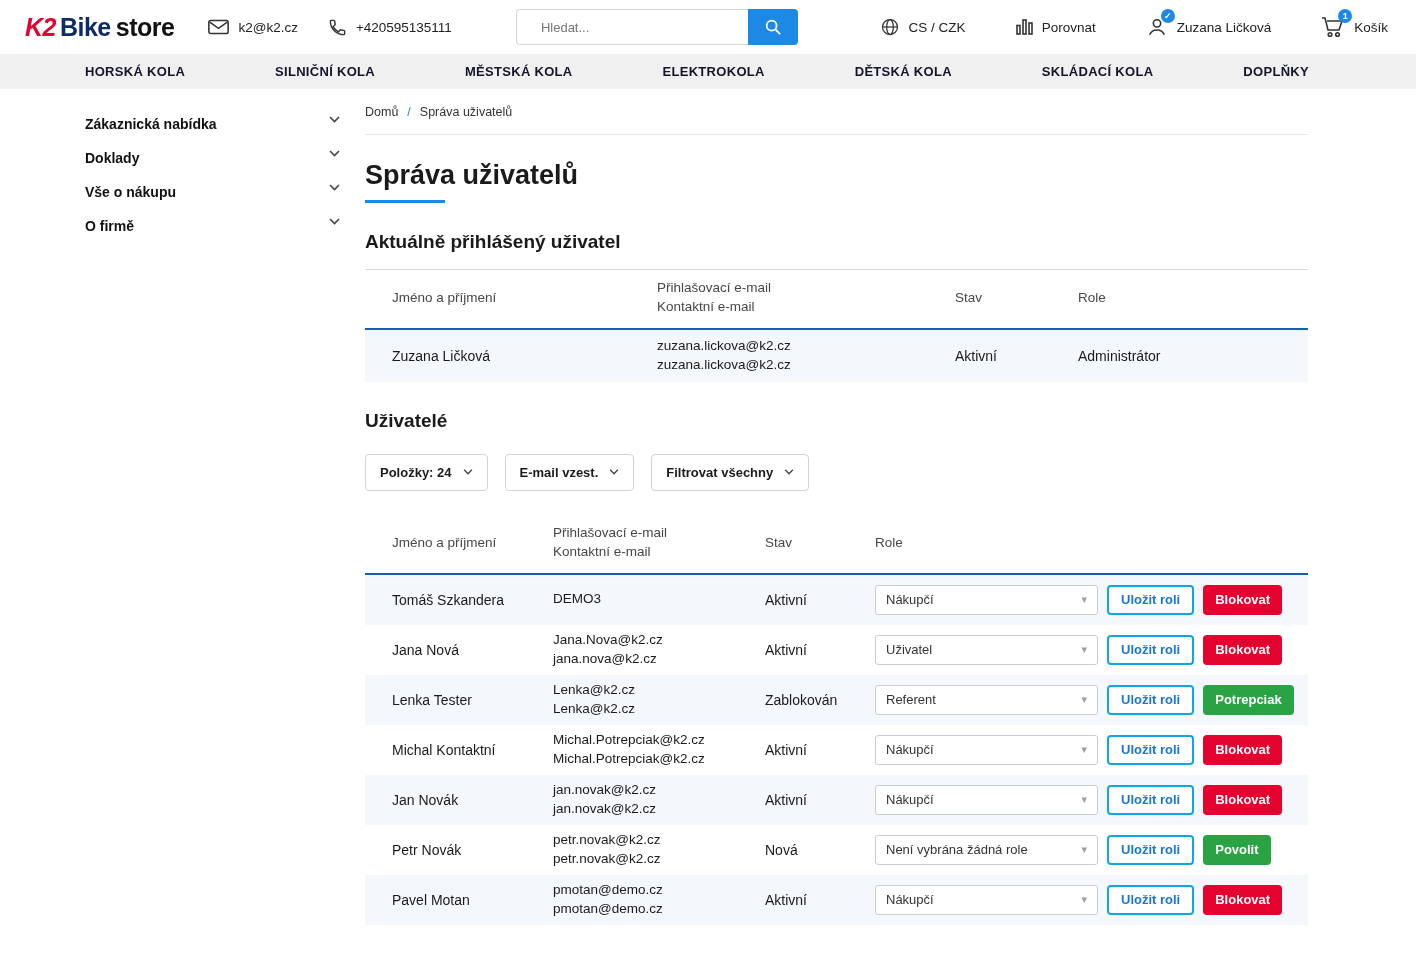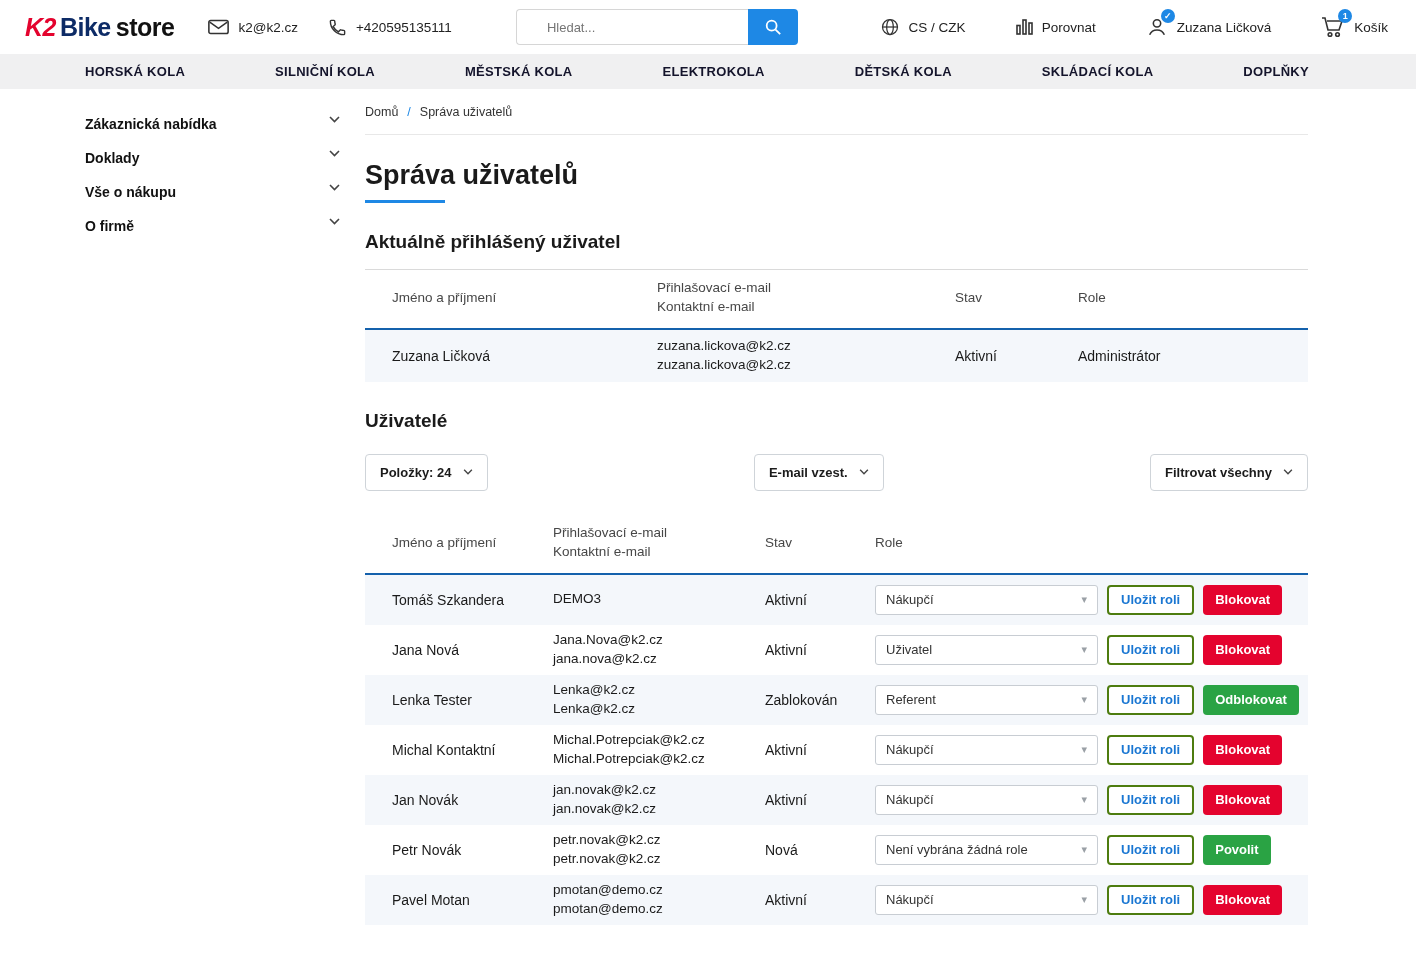--- a/index.html
+++ b/index.html
@@ -8,21 +8,21 @@
   
   .topbar { height:54px; display:flex; align-items:center; padding:0 28px 0 25px; background:#fff; }
   .logo { font-size:25px; font-weight:800; white-space:nowrap; letter-spacing:-0.5px; cursor:pointer; }
   .logo .k2 { color:#e4032e; font-style:italic; }
   .logo .bike { color:#0d2b66; margin-left:4px; }
   .logo .store { color:#111; margin-left:5px; }
   .hgroup { display:flex; align-items:center; gap:9px; font-size:13.5px; color:#222; cursor:pointer; white-space:nowrap; }
   .g-email { margin-left:34px; }
   .g-phone { margin-left:30px; }
   .searchbox { display:flex; margin-left:64px; }
-  .searchbox input { width:232px; height:36px; border:1px solid #d6d6d6; border-right:none; border-radius:4px 0 0 4px; padding:0 30px; font-size:13px; color:#333; outline:none; font-family:inherit; }
+  .searchbox input { width:232px; height:36px; border:1px solid #d6d6d6; border-right:none; border-radius:4px 0 0 4px; padding:0 24px; font-size:13px; color:#333; outline:none; font-family:inherit; }
   .search-btn { width:50px; height:36px; background:#1e88e5; border:none; border-radius:0 4px 4px 0; display:flex; align-items:center; justify-content:center; cursor:pointer; }
   .top-right { display:flex; align-items:center; margin-left:auto; gap:50px; }
   .icon-wrap { position:relative; display:flex; }
   .badge { position:absolute; top:-7px; right:-7px; min-width:14px; height:14px; background:#1e88e5; border-radius:50%; color:#fff; font-size:9px; font-weight:700; display:flex; align-items:center; justify-content:center; }
 
   
   .nav { height:35px; background:#f0f0f1; display:flex; align-items:center; justify-content:space-between; padding:0 107px 0 85px; }
   .nav-item { font-size:13px; font-weight:700; color:#14142b; letter-spacing:0.3px; cursor:pointer; white-space:nowrap; }
 
   
@@ -45,28 +45,28 @@
   .t2 .thead, .t2 .trow { display:grid; grid-template-columns:161px 212px 110px 1fr; }
   .cell { padding-left:27px; }
   .email-lines div { line-height:1.4; }
   .trow { align-items:center; font-size:14px; min-height:50px; padding:6px 0; }
   .t1 .trow { background:#f4f7fb; min-height:52px; }
   .t2 .tbody .trow:nth-child(odd) { background:#f4f7fb; }
   .email-cell { font-size:13.5px; }
   .email-cell div { line-height:1.4; }
 
   
-  .controls { display:flex; gap:1px; margin:22px 0 24px;justify-content:space-between; }
+  .controls { display:flex; gap:17px; margin:22px 0 24px; }
   .control { border:1px solid #cfd4d9; border-radius:4px; background:#fff; padding:10px 14px; font-size:13px; font-weight:700; color:#1b1b1b; display:flex; align-items:center; gap:11px; cursor:pointer; }
 
   
   .role-cell { display:flex; align-items:center; gap:9px; }
   .select { width:223px; height:30px; border:1px solid #c8cdd3; border-radius:3px; background:#fff; display:flex; align-items:center; justify-content:space-between; padding:0 10px; font-size:13px; color:#333; cursor:pointer; flex-shrink:0; }
   .select .caret { color:#9aa0a6; font-size:11px; }
-  .save-btn { height:30px; padding:0 12px; border:2px solid #4d7c0f; background:#fff; color:#1976d2; font-weight:700; font-size:13px; border-radius:4px; cursor:pointer; font-family:inherit; white-space:nowrap; }
+  .save-btn { height:30px; padding:0 12px; border:2px solid #0ea5e9; background:#fff; color:#1976d2; font-weight:700; font-size:13px; border-radius:4px; cursor:pointer; font-family:inherit; white-space:nowrap; }
   .action-btn { height:30px; padding:0 12px; border:none; color:#fff; font-weight:700; font-size:13px; border-radius:4px; cursor:pointer; font-family:inherit; white-space:nowrap; }
   .action-btn.block { background:#e4032e; }
   .action-btn.unblock, .action-btn.allow { background:#2aa344; }
 
   svg { display:block; }
 </style>
 </head>
 <body>
 
 <header class="topbar">
@@ -316,21 +316,21 @@
             <div>Lenka@k2.cz</div>
             <div>Lenka@k2.cz</div>
           </div>
           <div class="cell">Zablokován</div>
           <div class="cell role-cell">
             <div class="select">
               <span>Referent</span>
               <span class="caret">▾</span>
             </div>
             <button class="save-btn">Uložit roli</button>
-            <button class="action-btn unblock">Odblokovat</button>
+            <button class="action-btn unblock">Potrepciak</button>
           </div>
         </div>
 
         <div class="trow">
           <div class="cell">Michal Kontaktní</div>
           <div class="cell email-cell">
             <div>Michal.Potrepciak@k2.cz</div>
             <div>Michal.Potrepciak@k2.cz</div>
           </div>
           <div class="cell">Aktivní</div>

